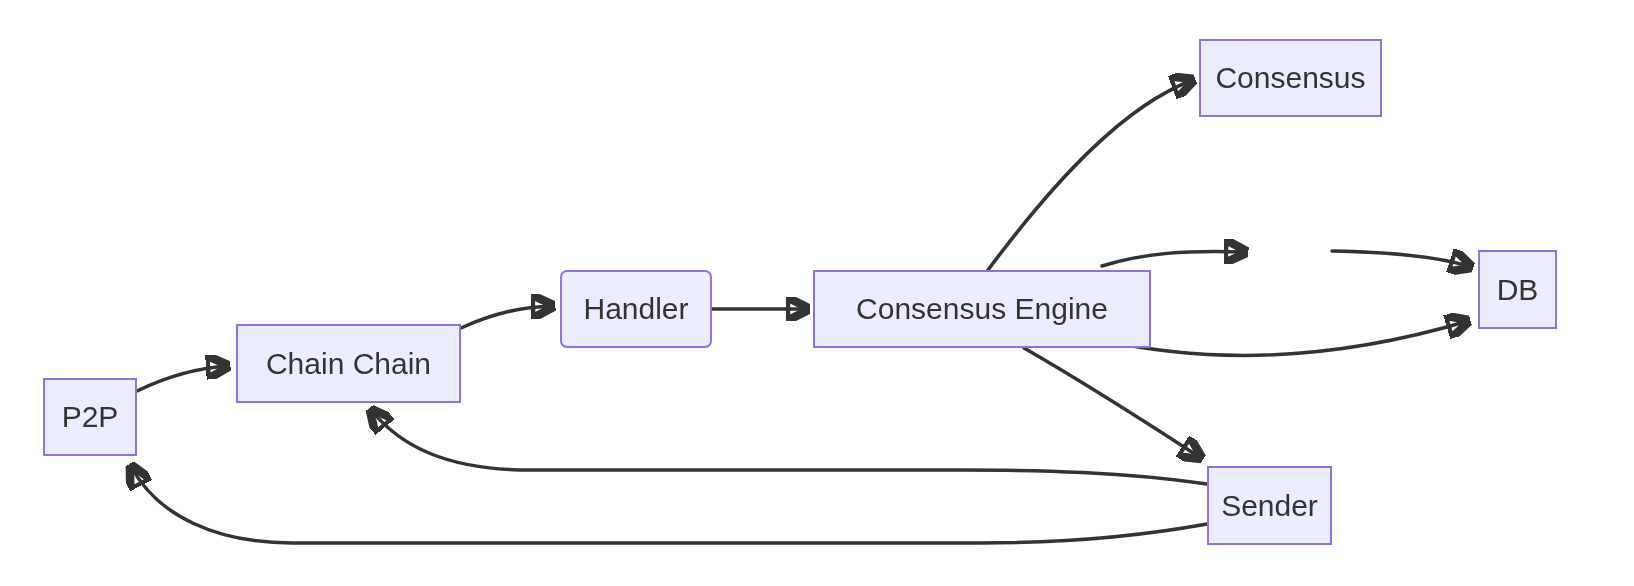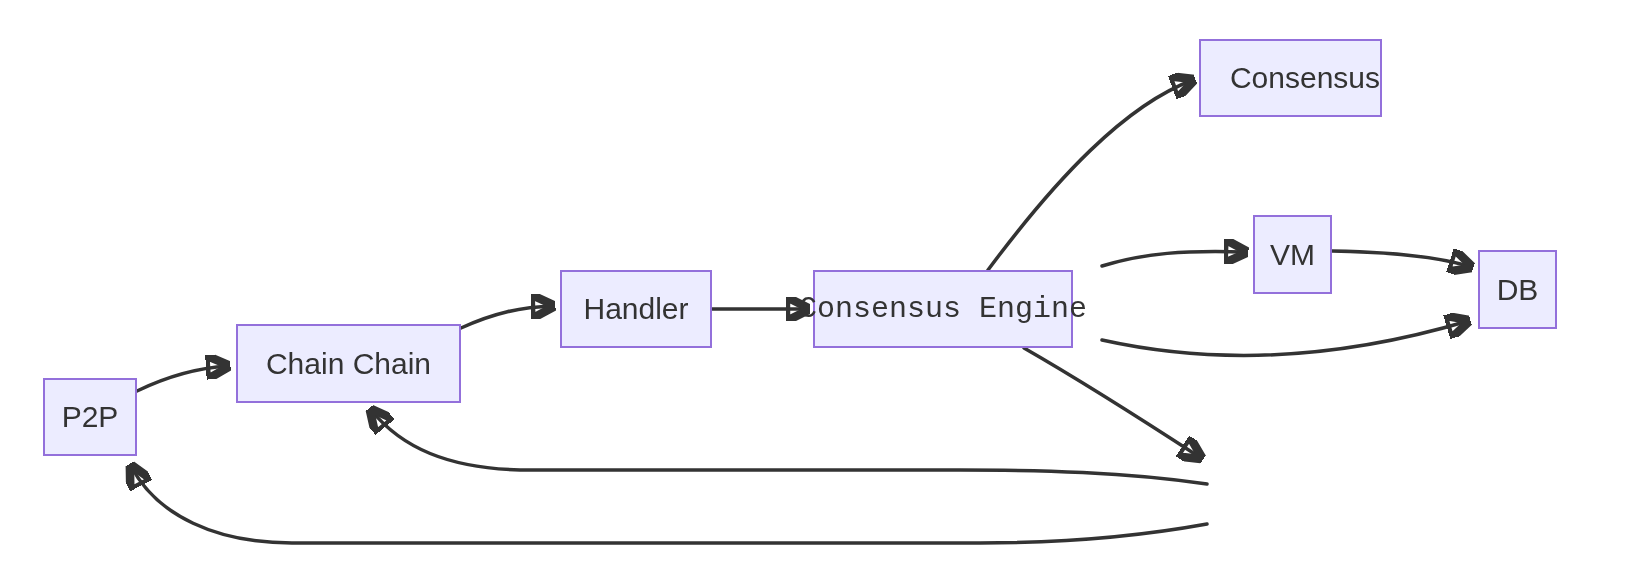--- a/index.html
+++ b/index.html
@@ -32,23 +32,23 @@
     background:var(--node-fill);
     border:2px solid var(--node-border);
     color:var(--text);
     display:flex;align-items:center;justify-content:center;
     font-size:30px;
     line-height:1;
     white-space:nowrap;
   }
   .n-p2p              {left:43px;  top:378px; width:94px;  height:78px;text-align:center;}
   .n-chain-router     {left:236px; top:324px; width:225px; height:79px;}
-  .n-handler          {left:560px; top:270px; width:152px; height:78px;}
-  .n-consensus-engine {left:813px; top:270px; width:260px; height:78px;font-family:Liberation Mono, monospace;}
-  .n-consensus        {left:1199px;top:39px;  width:183px; height:78px;justify-content:flex-end;}
+  .n-handler          {left:560px; top:270px; width:152px; height:78px;border-radius:7px;}
+  .n-consensus-engine {left:813px; top:270px; width:338px; height:78px;}
+  .n-consensus        {left:1199px;top:39px;  width:183px; height:78px;}
   .n-vm               {left:1253px;top:215px; width:79px;  height:79px;}
   .n-db               {left:1478px;top:250px; width:79px;  height:79px;}
   .n-sender           {left:1207px;top:466px; width:125px; height:79px;}
 </style>
 </head>
 <body>
 
 <div class="canvas">
 
   <svg class="edge-layer" viewBox="0 0 1634 586" xmlns="http://www.w3.org/2000/svg">
@@ -77,20 +77,20 @@
   </div>
   <div class="node n-handler">
     <span>Handler</span>
   </div>
   <div class="node n-consensus-engine">
     <span>Consensus Engine</span>
   </div>
   <div class="node n-consensus">
     <span>Consensus</span>
   </div>
-  <div class="node n-vm">
-    <span>VM</span>
-  </div>
   <div class="node n-db">
     <span>DB</span>
+  </div>
+  <div class="node n-sender">
+    <span>Sender</span>
   </div>
 
 </div>
 
 </body></html>

